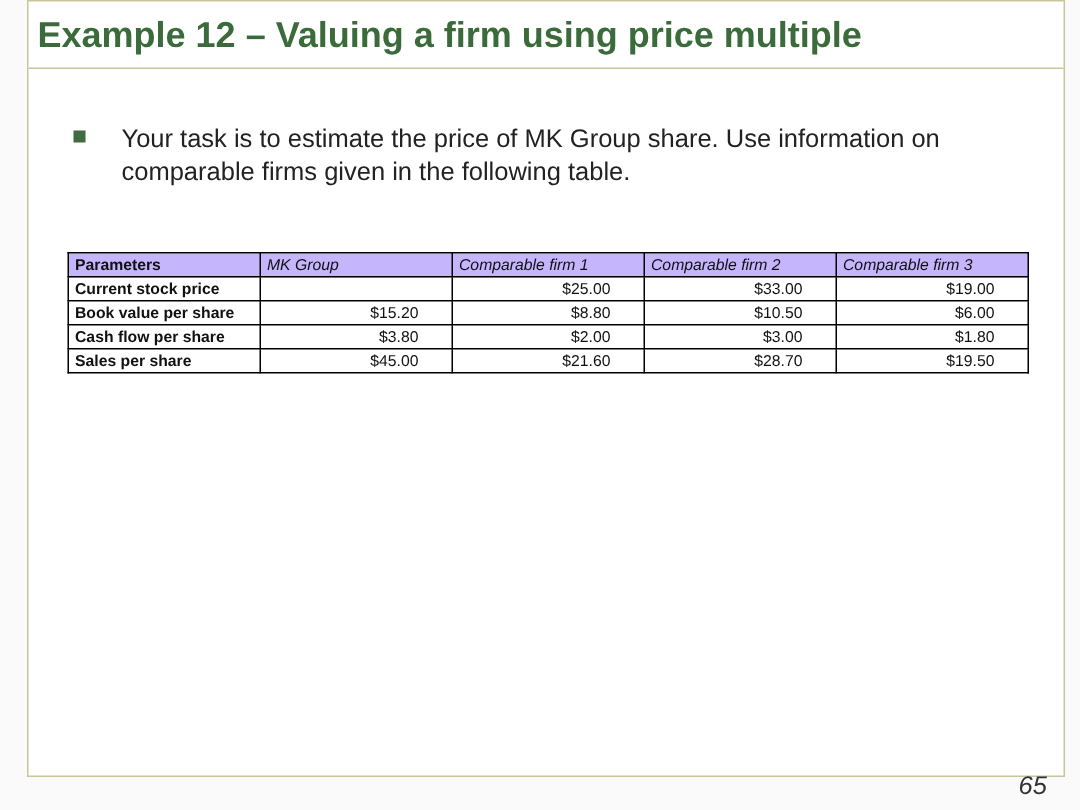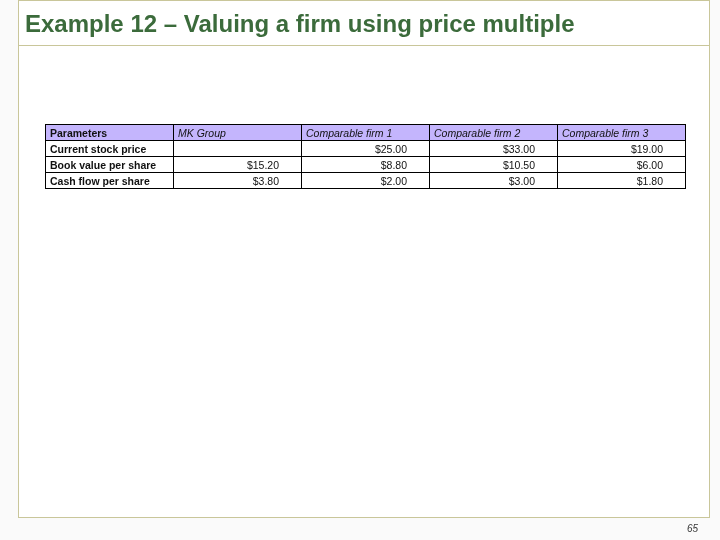--- a/index.html
+++ b/index.html
@@ -71,35 +71,39 @@
   thead th.center { text-align: left; font-style: italic; font-weight: normal; }
   thead th.first { font-style: normal; font-weight: bold; }
   tbody td.num { text-align: right; padding-right: 22px; }
   tbody td.label { font-weight: bold; text-align: left; }
   col.c1 { width: 128px; }
   col.cn { width: 128px; }
   .page-num {
     position: absolute;
     right: 22px;
     bottom: 6px;
-    font-size: 10px;
+    font-size: 17px;
     color: #333;
     font-style: italic;
   }
 </style>
 </head>
 <body>
 
 <div class="slide-frame">
 
   <div class="title">
     <span class="title-line1">Example 12 – Valuing a firm using price multiple</span>
   </div>
 
   <div class="body-area">
+    <div class="bullet-row">
+      <div class="bullet-icon"></div>
+      <div class="bullet-text">Your task is to estimate the price of MK Group share. Use information on comparable firms given in the following table.</div>
+    </div>
 
     <div class="table-wrap">
       <table>
         <colgroup>
           <col class="c1">
             <col class="cn">
             <col class="cn">
             <col class="cn">
             <col class="cn">
         </colgroup>
@@ -127,19 +131,26 @@
             <td class="num">$10.50</td>
             <td class="num">$6.00</td>
           </tr>
           <tr>
             <td class="label">Cash flow per share</td>
             <td class="num">$3.80</td>
             <td class="num">$2.00</td>
             <td class="num">$3.00</td>
             <td class="num">$1.80</td>
           </tr>
+          <tr>
+            <td class="label">Sales per share</td>
+            <td class="num">$45.00</td>
+            <td class="num">$21.60</td>
+            <td class="num">$28.70</td>
+            <td class="num">$19.50</td>
+          </tr>
         </tbody>
       </table>
     </div>
   </div>
 </div>
 
 <div class="page-num">65</div>
 
 </body></html>

